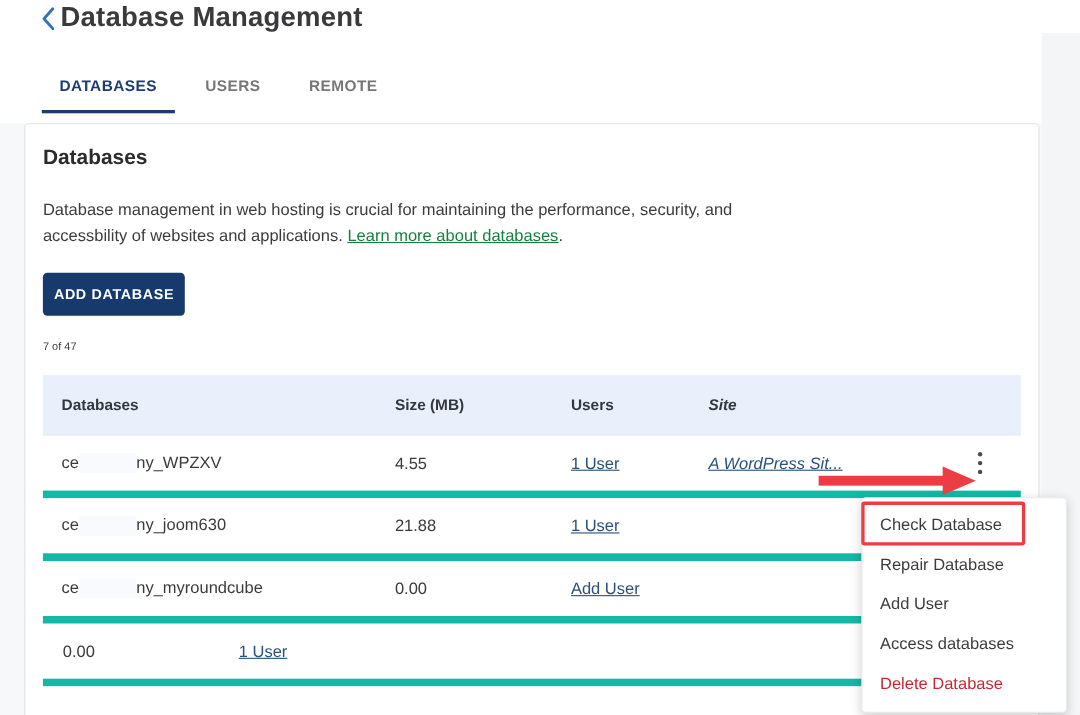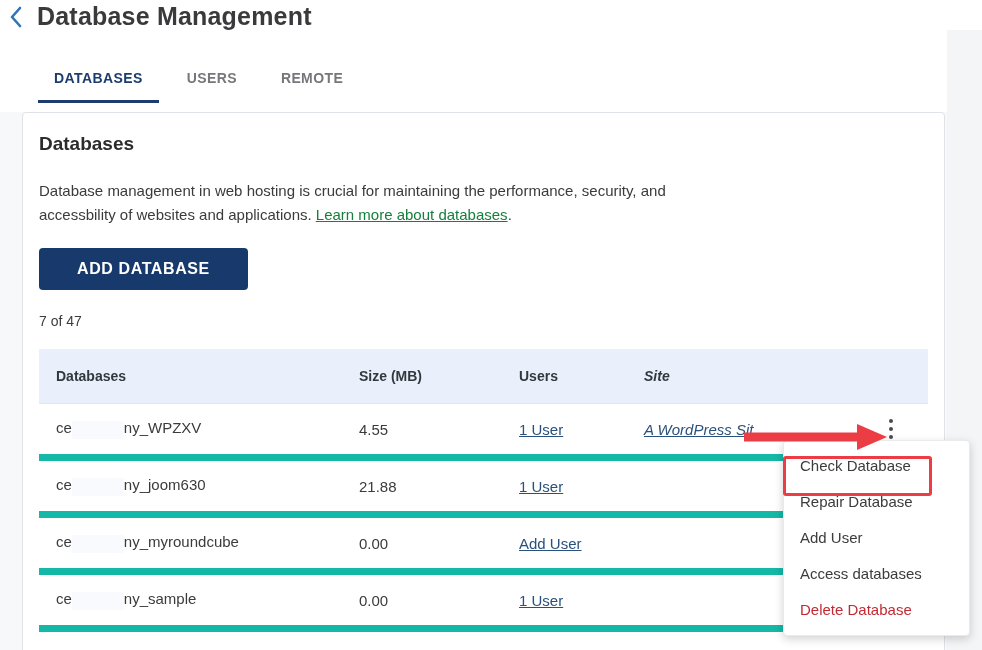--- a/index.html
+++ b/index.html
@@ -3,59 +3,59 @@
 <meta charset="utf-8">
 <style>
   * { margin:0; padding:0; box-sizing:border-box; }
   html,body { width:982px; height:650px; }
   body { font-family:"Liberation Sans", sans-serif; color:#3b3b3d; }
   .page { position:relative; width:982px; height:650px; background:#f7f8f9; overflow:hidden; }
   .topband { position:absolute; left:0; top:0; width:982px; height:112px; background:#ffffff; }
   .right-strip { position:absolute; right:0; top:30px; bottom:0; width:35px; background:#f3f5f7; }
 
   
-  .titlebar { position:absolute; left:8px; top:2px; display:flex; align-items:center; gap:13px; z-index:3; }
+  .titlebar { position:absolute; left:36px; top:2px; display:flex; align-items:center; gap:3px; z-index:3; }
   .back-btn { display:inline-flex; align-items:center; cursor:pointer; }
   .page-title { font-size:25px; font-weight:600; color:#3a3a3c; letter-spacing:.2px; }
 
   
   .tabs { position:absolute; left:38px; top:68px; display:flex; gap:12px; z-index:3; }
   .tab { font-size:14px; font-weight:700; letter-spacing:.4px; color:#77777b; padding:2px 16px 14px 16px; cursor:pointer; border-bottom:3px solid transparent; }
   .tab.active { color:#1c3d6e; border-bottom-color:#1c3d6e; }
 
   
   .card { position:absolute; left:22px; top:112px; width:923px; height:700px; background:#fff; border:1px solid #dfe2e6; border-radius:4px; padding:18px 16px; z-index:2; }
   .card h2 { font-size:19px; font-weight:700; color:#2c2c2e; margin-top:2px; }
   .desc { font-size:15px; line-height:24px; color:#3b3b3d; margin-top:24px; }
   .desc a, .cell a { color:#15803d; text-decoration:underline; cursor:pointer; }
   .cell a { color:#29517c; }
-  .btn-primary { display:inline-block; margin-top:21px; background:#17396b; color:#fff; font-family:"Liberation Sans",sans-serif; font-size:16px; font-weight:700; letter-spacing:.6px; border:none; border-radius:4px; padding:12px 38px; cursor:pointer; }
+  .btn-primary { display:inline-block; margin-top:21px; background:#17396b; color:#fff; font-family:"Liberation Sans",sans-serif; font-size:13px; font-weight:700; letter-spacing:.6px; border:none; border-radius:4px; padding:12px 10px; cursor:pointer; }
 
   .list-controls { margin-top:23px; display:flex; justify-content:space-between; align-items:center; }
-  .count { font-size:14px; color:#3b3b3d; }
+  .count { font-size:10px; color:#3b3b3d; }
   .searchbox { display:flex; align-items:center; width:247px; height:36px; border:1px solid #c6cacf; border-radius:4px; background:#fff; padding:0 10px 0 12px; }
   .searchbox input { flex:1; border:none; outline:none; font-family:"Liberation Sans",sans-serif; font-size:15px; color:#3b3b3d; background:transparent; }
   .searchbox input::placeholder { color:#9a9ea3; }
 
   
   .table { margin-top:20px; width:889px; font-size:15px; }
   .trow { display:flex; align-items:center; height:57px; border-bottom:7px solid #14b8a6; background:#fff; }
   .trow.thead { height:55px; background:#e9effb; border-bottom:1px solid #dfe5f1; font-size:14px; font-weight:600; color:#33383d; }
   .trow.partial { height:12px; border-bottom:none; }
   .c1 { width:302px; padding-left:17px; }
   .c2 { width:160px; padding-left:18px; }
   .c3 { width:125px; padding-left:18px; }
   .c4 { width:152px; padding-left:18px; white-space:nowrap;font-style:italic; }
   .c5 { flex:1; display:flex; justify-content:flex-end; padding-right:30px; }
   .redact { display:inline-block; width:52px; height:18px; background:#f8fafd; vertical-align:middle; border-radius:1px; }
   .kebab { display:flex; flex-direction:column; gap:4px; padding:4px 5px; cursor:pointer; }
   .kebab i { width:4px; height:4px; border-radius:50%; background:#4a4a4e; }
 
   
-  .menu { position:absolute; left:783px; top:440px; width:187px; background:#fff; border:1px solid #e9eaec; border-radius:4px; box-shadow:0 3px 10px rgba(0,0,0,.18); padding:7px 0; z-index:15; }
+  .menu { position:absolute; left:783px; top:452px; width:187px; background:#fff; border:1px solid #e9eaec; border-radius:4px; box-shadow:0 3px 10px rgba(0,0,0,.18); padding:7px 0; z-index:15; }
   .menu-item { height:36px; line-height:36px; padding-left:16px; font-size:15px; color:#3c3c3e; cursor:pointer; white-space:nowrap; }
   .menu-item.danger { color:#c22a33; }
 
   
   .anno-rect { position:absolute; left:783px; top:456px; width:149px; height:40px; border:3px solid #ec3c44; border-radius:3px; z-index:25; pointer-events:none; }
   .anno-arrow { position:absolute; left:744px; top:423px; z-index:20; pointer-events:none; }
 </style>
 </head>
 <body>
 
@@ -126,21 +126,20 @@
 
       <div class="trow">
         <div class="c1"><span>ce</span><span class="redact"></span><span>ny_myroundcube</span></div>
         <div class="c2">0.00</div>
         <div class="cell c3"><a>Add User</a></div>
         <div class="cell c4"></div>
         <div class="c5"></div>
       </div>
 
       <div class="trow">
-        <div class="c1"><span>ce</span><span class="redact"></span><span>ny_sample</span></div>
         <div class="c2">0.00</div>
         <div class="cell c3"><a>1 User</a></div>
         <div class="cell c4"></div>
         <div class="c5"></div>
       </div>
 
       <div class="trow partial"></div>
     </div>
   </div>
 

